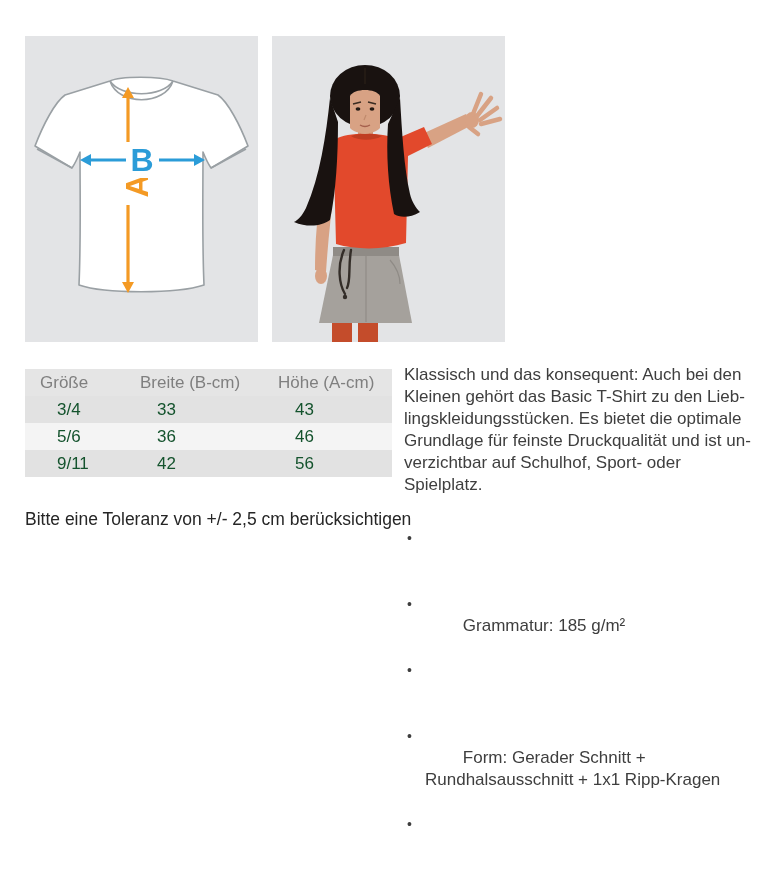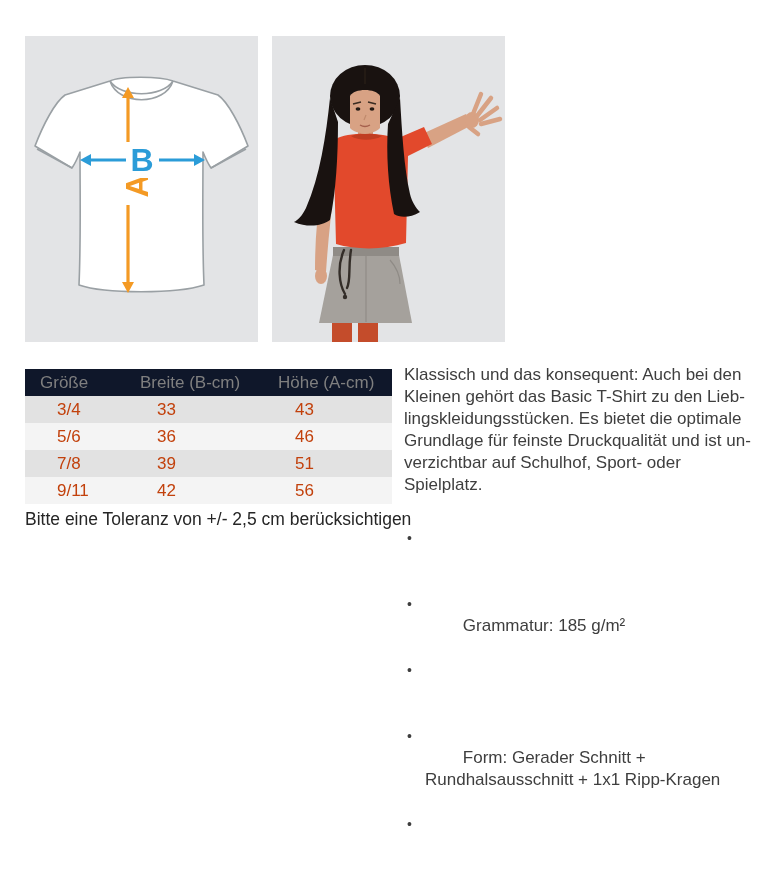--- a/index.html
+++ b/index.html
@@ -11,22 +11,22 @@
   .panel-left  { left:25px; }
   .panel-right { left:272px; }
   .panel svg { display:block; width:233px; height:306px; }
 
   
   .table-wrap { position:absolute; left:25px; top:369px; width:367px; }
   table { width:367px; border-collapse:collapse; table-layout:fixed; }
   col.c1 { width:100px; } col.c2 { width:138px; } col.c3 { width:129px; }
   th, td { height:27px; padding:0 0 0 15px; text-align:left; vertical-align:middle;
            font-size:17px; font-weight:400; white-space:nowrap; }
-  thead th { background:#0f172a; color:#7f7f7f; }
-  tbody td { color:#c2410c;padding-left:32px; }
+  thead th { background:#e5e5e5; color:#7f7f7f; }
+  tbody td { color:#14532d;padding-left:32px; }
   tbody tr:nth-child(odd)  td { background:#e2e2e2; }
   tbody tr:nth-child(even) td { background:#f4f4f4; }
 
   .tolerance-note { position:absolute; left:25px; top:509px; width:390px;
                     font-size:17.5px; color:#262626; white-space:nowrap; }
 
   
   .description { position:absolute; left:404px; top:364px; width:356px;
                  color:#3e3e3e; font-size:17px; line-height:22px; }
   .description p { hyphens:manual; }
@@ -149,25 +149,20 @@
           <td>3/4</td>
           <td>33</td>
           <td>43</td>
         </tr>
         <tr>
           <td>5/6</td>
           <td>36</td>
           <td>46</td>
         </tr>
         <tr>
-          <td>7/8</td>
-          <td>39</td>
-          <td>51</td>
-        </tr>
-        <tr>
           <td>9/11</td>
           <td>42</td>
           <td>56</td>
         </tr>
       </tbody>
     </table>
   </div>
 
   <div class="tolerance-note">Bitte eine Toleranz von +/- 2,5 cm berücksichtigen</div>
 

